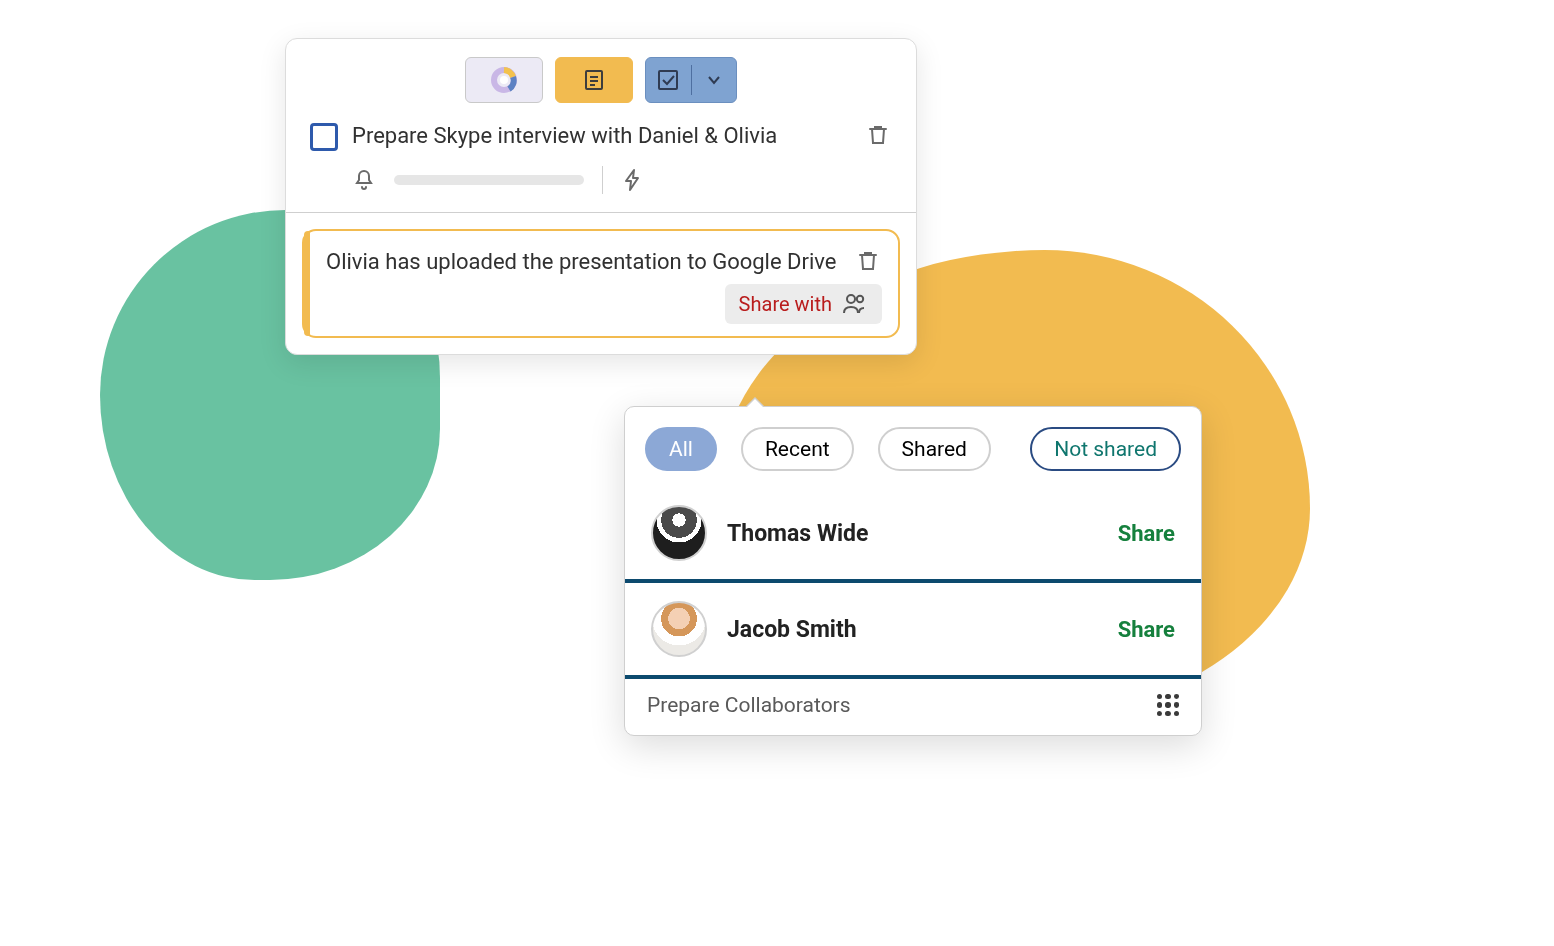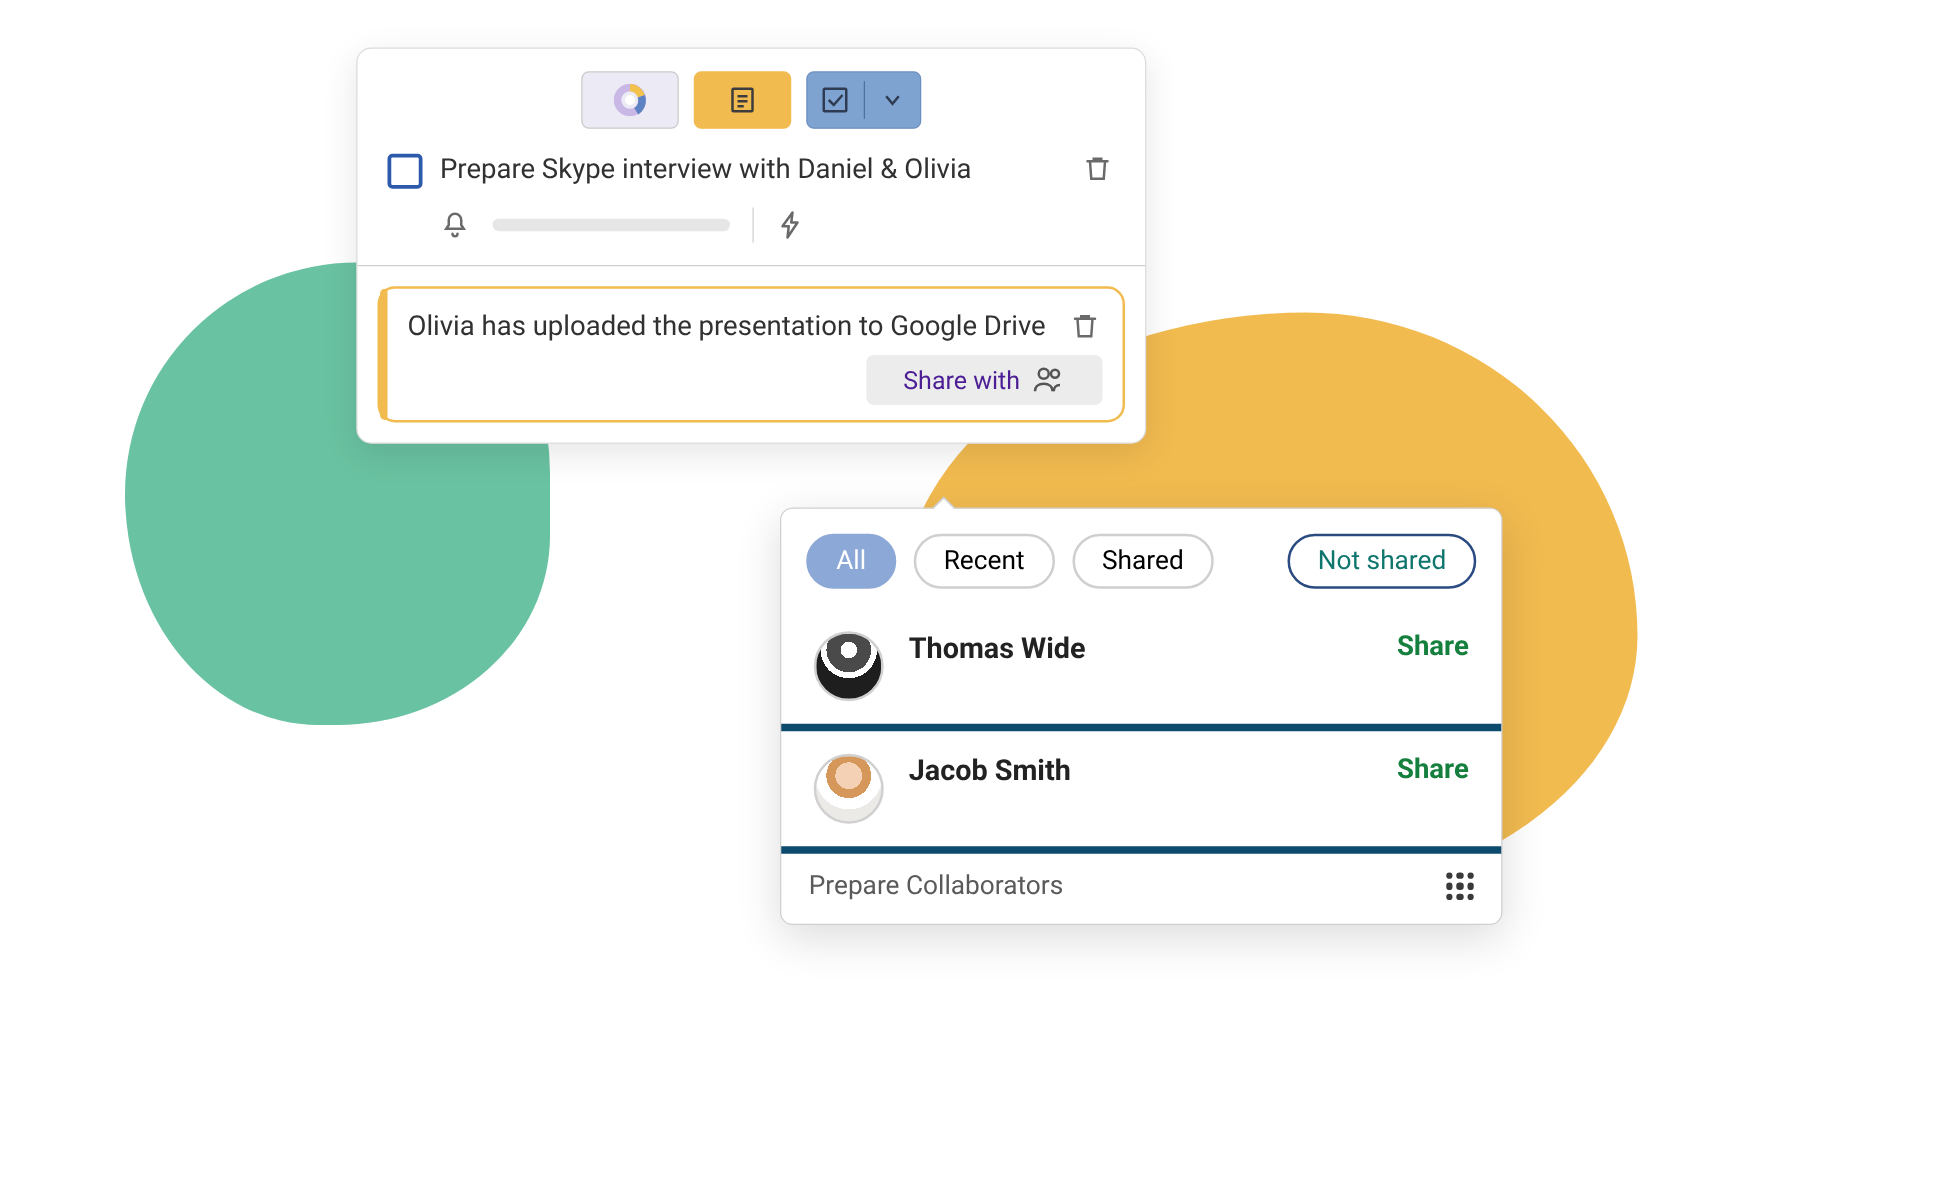--- a/index.html
+++ b/index.html
@@ -138,23 +138,23 @@
     display:flex;
     justify-content:flex-end;
     padding: 0 16px 12px 20px;
   }
   .share-with-btn {
     display:flex;
     align-items:center;
     gap:10px;
     background:#ececec;
     border-radius:6px;
-    padding:8px 30px;
+    padding:8px 14px;
     font-size:20px;
-    color:#4c1d95;
+    color:#b91c1c;
     cursor:pointer;
   }
 
   
   .share-popover {
     position:absolute;
     left: 624px;
     top: 406px;
     width: 578px;
     background:#fff;
@@ -176,21 +176,21 @@
     content:"";
     position:absolute;
     top:2px; left:-9px;
     border-left:9px solid transparent;
     border-right:9px solid transparent;
     border-bottom:9px solid #fff;
   }
 
   .filter-row {
     display:flex;
-    gap:14px;
+    gap:24px;
     padding:20px 20px 16px 20px;
   }
   .pill {
     padding:8px 22px;
     border-radius:999px;
     font-size:21px;
     border:2px solid #cfcfcf;
     color:#000000;
     background:#fff;
     cursor:pointer;
@@ -208,23 +208,24 @@
     background:#2a5ea7;
     color:#fff;
     font-size:21px;
     padding:10px 18px;
     border-radius:6px;
     cursor:pointer;
   }
 
   .person-row {
     display:flex;
+    align-items:center;
     gap:20px;
     padding:18px 26px;
-    border-bottom:6px solid #0c4a6e;
+    border-bottom:4px solid #0c4a6e;
   }
   .person-row:last-of-type { border-bottom:2px solid #8ecfb6; }
   .avatar {
     width:56px; height:56px;
     border-radius:50%;
     flex-shrink:0;
     display:flex; align-items:center; justify-content:center;
     overflow:hidden;
   }
   .avatar.bw { background:radial-gradient(circle at 50% 25%, #fefefe 0 14%, #4a4a4a 14% 38%, #fff 38% 48%, #1e1e1e 48% 100%); border:2px solid #d0d0d0; }

